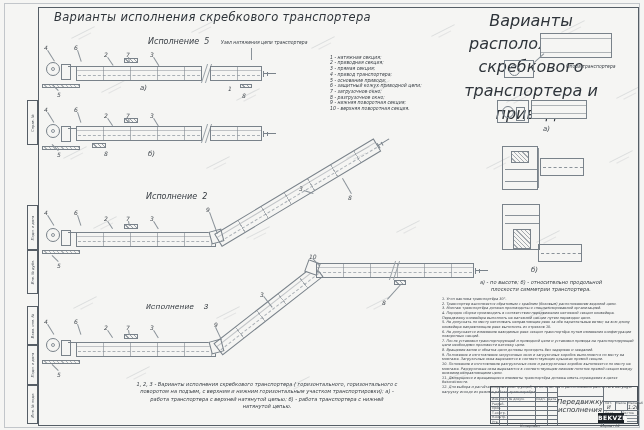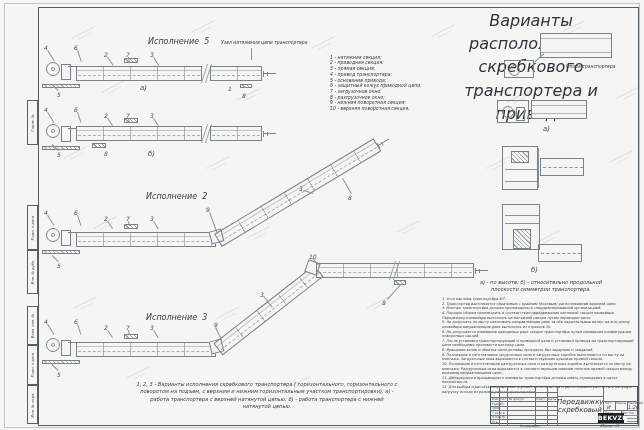--- a/index.html
+++ b/index.html
@@ -109,20 +109,21 @@
   <div class="stamp" style="top:306px;height:39px;">
       <span class="vl">Взам. инв. №</span>
     </div>
   <div class="stamp" style="top:345px;height:40px;">
       <span class="vl">Подп. и дата</span>
     </div>
   <div class="stamp" style="top:385px;height:39px;">
       <span class="vl">Инв. № подл.</span>
     </div>
 
+  <div class="big-title" style="left:54px;top:10px;">Варианты исполнения скребкового транспортера</div>
   <div class="abs" style="left:428px;top:9px;width:206px;text-align:center;font-style:italic;font-size:16px;line-height:1.45;color:#2f353b;">
     <div>Варианты расположения скребкового</div>
     <div>транспортера и привода</div>
   </div>
 
   <div class="exec" style="left:148px;top:37px;">Исполнение  5</div>
   <div class="t sc" style="left:221px;top:40px;font-size:9px;">Узел натяжения цепи транспортера</div>
   <i class="ld" style="left:252px;top:48px;width:12px;transform:rotate(90deg);"></i>
 
   <div class="drive" style="left:44px;top:60px;">
@@ -205,21 +206,21 @@
   <i class="ld" style="left:48px;top:215px;width:12px;transform:rotate(58deg);"></i>
   <i class="ld" style="left:78px;top:215px;width:11px;transform:rotate(72deg);"></i>
   <i class="ld" style="left:108px;top:221px;width:9px;transform:rotate(56deg);"></i>
   <i class="ld" style="left:129px;top:221px;width:5px;transform:rotate(80deg);"></i>
   <i class="ld" style="left:154px;top:221px;width:9px;transform:rotate(58deg);"></i>
   <i class="ld" style="left:210px;top:212px;width:23px;transform:rotate(70deg);"></i>
   <i class="ld" style="left:58px;top:262px;width:9px;transform:rotate(-135deg);"></i>
   <i class="ld" style="left:304px;top:190px;width:10px;transform:rotate(18deg);"></i>
   <i class="ld" style="left:351px;top:194px;width:18px;transform:rotate(-120deg);"></i>
 
-  <div class="exec" style="left:146px;top:313px;">Исполнение  3</div>
+  <div class="exec" style="left:146px;top:302px;font-family:Liberation Mono, monospace;">Исполнение  3</div>
   <div class="drive" style="left:44px;top:336px;">
     <div class="motor"></div>
     <div class="gear"></div>
     <div class="link"></div>
     <div class="base"></div>
   </div>
   <div class="belt" style="left:76px;top:342px;width:140px;"></div>
   <div class="hwin" style="left:124px;top:334px;"></div>
   <div class="bend" style="left:210px;top:340px;transform:rotate(-15deg);"></div>
   <div class="belt incline" style="left:218px;top:342px;width:128px;transform:rotate(-38deg);"></div>
@@ -345,21 +346,21 @@
     <span class="tb-small" style="left:57px;top:10px;">Дата</span>
     <span class="tb-small" style="left:1px;top:14.5px;">Разраб.</span>
     <span class="tb-small" style="left:1px;top:19px;">Пров.</span>
     <span class="tb-small" style="left:1px;top:23.5px;">Т.контр.</span>
     <span class="tb-small" style="left:1px;top:28px;">Н.контр.</span>
     <span class="tb-small" style="left:1px;top:32.5px;">Утв.</span>
 
     <div class="h" style="left:66px;top:9px;width:46px;"></div>
     <div class="abs" style="left:66px;top:11px;width:46px;text-align:center;font-size:7px;line-height:1.18;font-style:italic;color:#2f353b;">
       <div>Передвижку</div>
-      <div>скребковый</div>
+      <div>исполнения</div>
     </div>
 
     <div class="h" style="left:112px;top:14px;width:36px;"></div>
     <div class="h" style="left:112px;top:23px;width:36px;"></div>
     <div class="h" style="left:112px;top:28px;width:36px;"></div>
     <div class="v" style="left:124px;top:14px;height:9px;"></div>
     <div class="v" style="left:136px;top:14px;height:9px;"></div>
     <span class="tb-small" style="left:114px;top:14px;">Лит.</span>
     <span class="tb-small" style="left:125px;top:14px;">Масса</span>
     <span class="tb-small" style="left:137px;top:14px;">Масштаб</span>

